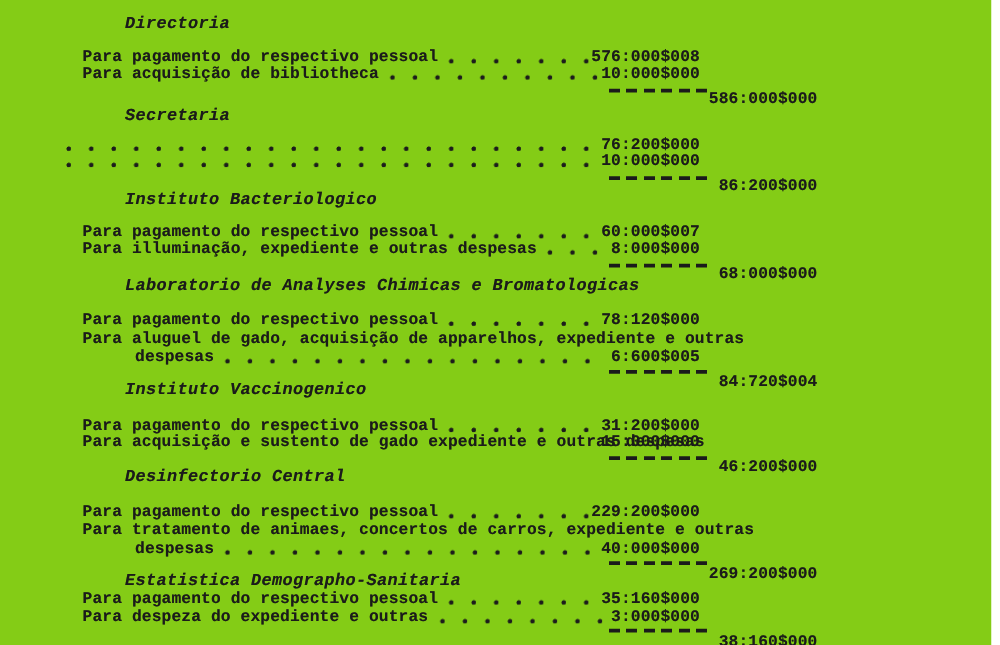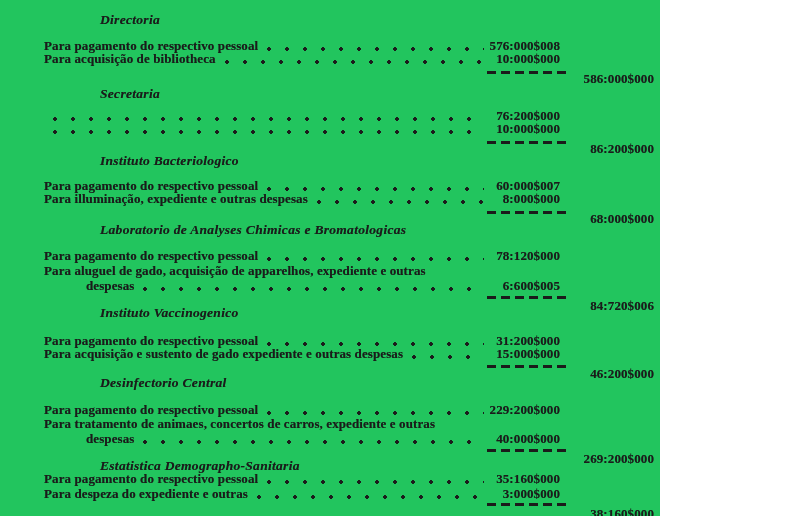--- a/index.html
+++ b/index.html
@@ -1,33 +1,33 @@
 <!DOCTYPE html>
 <html><head>
 <meta charset="utf-8">
 <style>
   html,body{margin:0;padding:0;background:#ffffff;}
   #doc{
-    position:relative;width:660px;height:516px;overflow:hidden;
-    background:#22c55e;
+    position:relative;width:793px;height:516px;overflow:hidden;
+    background:#84cc16;
     color:#1b1b1b;
-    font-family:Liberation Serif, serif;
+    font-family:Liberation Mono, monospace;
   }
   .h{
     position:absolute;left:100px;height:16px;line-height:16px;
     font-style:italic;font-weight:600;font-size:13.5px;letter-spacing:.3px;
     white-space:nowrap;text-shadow:0 0 .5px rgba(20,20,20,.55);
   }
   .row{
     position:absolute;left:44px;width:610px;height:14px;line-height:14px;
     display:flex;align-items:baseline;font-size:13px;font-weight:600;
     letter-spacing:.1px;white-space:nowrap;
     text-shadow:0 0 .5px rgba(20,20,20,.5);
   }
-  .lbl{flex:0 0 auto;}
+  .lbl{flex:0 0 auto;margin-left:22px;}
   .lbl.ind{padding-left:42px;}
   .dots{
     flex:1 1 auto;min-width:0;align-self:stretch;
     margin-left:8px;margin-right:170px;
     background-image:radial-gradient(circle at 3px 10px,#1c1c1c 1.6px,transparent 2.1px);
     background-size:18px 14px;background-repeat:repeat-x;
   }
   .amt{position:absolute;top:0;right:94px;width:110px;text-align:right;}
   .tot{position:absolute;top:0;right:0;width:92px;text-align:right;margin-top:20px;}
   .dash{
@@ -86,21 +86,21 @@
     <span class="dots"></span>
     <span class="amt">78:120$000</span>
   </div>
   <div class="row" style="top:264px">
     <span class="lbl">Para aluguel de gado, acquisição de apparelhos, expediente e outras</span>
   </div>
   <div class="row" style="top:279px">
     <span class="lbl ind">despesas</span>
     <span class="dots"></span>
     <span class="amt">6:600$005</span>
-    <span class="tot">84:720$006</span>
+    <span class="tot">84:720$004</span>
   </div>
   <div class="dash" style="top:296px"></div>
 
   <div class="h" style="top:305px">Instituto Vaccinogenico</div>
   <div class="row" style="top:334px">
     <span class="lbl">Para pagamento do respectivo pessoal</span>
     <span class="dots"></span>
     <span class="amt">31:200$000</span>
   </div>
   <div class="row" style="top:347px">

